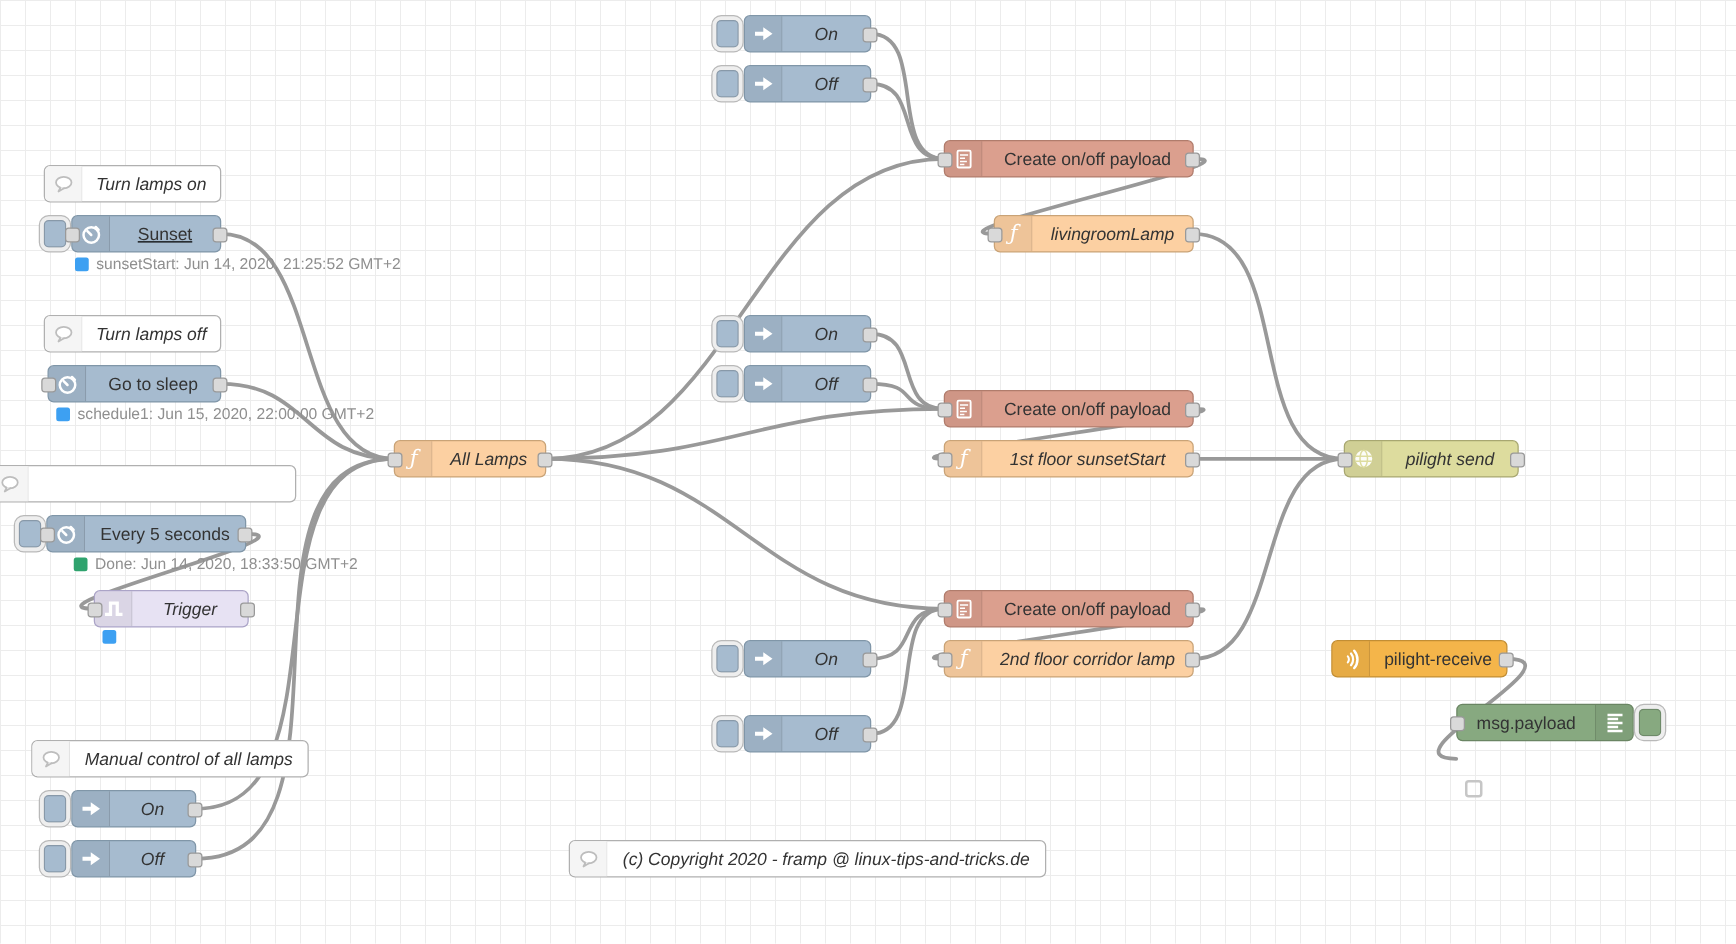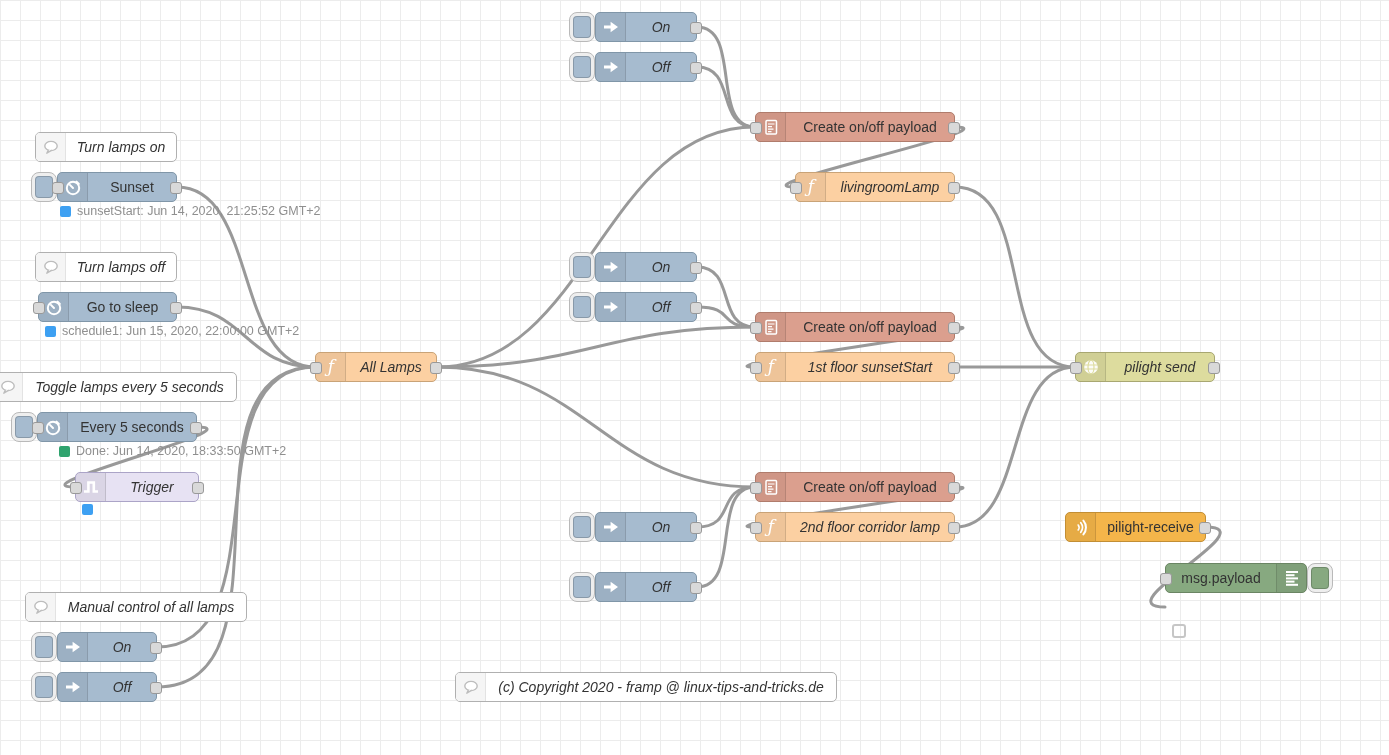--- a/index.html
+++ b/index.html
@@ -77,21 +77,21 @@
     </svg>
 <div class="node comment italic" style="left: 35px; top: 132px; width: 140px; background: rgb(255, 255, 255); border-color: rgb(176, 176, 176);">
       <span class="iconstrip">
         <svg width="20" height="20" viewBox="0 0 20 20">
           <ellipse cx="10" cy="9" rx="6.2" ry="4.6" fill="#fff" stroke="#bdbdbd" stroke-width="1.4"></ellipse>
           <path d="M7.5 12.8 L5.8 16.2 L10.8 13.2" fill="#fff" stroke="#bdbdbd" stroke-width="1.4" stroke-linejoin="round"></path>
         </svg>
       </span>
       <span class="label">Turn lamps on</span>
     </div>
-    <div class="node inject" style="left: 57px; top: 172px; width: 118px; background: rgb(166, 187, 207); border-color: rgb(128, 150, 168);">
+    <div class="node inject" style="left: 57px; top: 172px; width: 118px; background: rgb(166, 187, 207); border-color: rgb(128, 150, 168); text-decoration: underline;">
       <span class="iconstrip">
         <svg width="20" height="20" viewBox="0 0 20 20">
           <circle cx="10" cy="11" r="6.2" fill="none" stroke="#fff" stroke-width="2"></circle>
           <path d="M10 11 L6.9 7.9" stroke="#fff" stroke-width="2" stroke-linecap="round"></path>
           <path d="M13.6 4.6 L15.9 6.9" stroke="#fff" stroke-width="2" stroke-linecap="round"></path>
         </svg>
       </span>
       <span class="label">Sunset</span>
       <span class="port in"></span>
       <span class="port out"></span>
@@ -128,21 +128,20 @@
       <span class="sdot" style="background:#3da0f2"></span>
       <span class="stext">schedule1: Jun 15, 2020, 22:00:00 GMT+2</span>
     </div>
     <div class="node comment italic" style="left: -8px; top: 372px; width: 243px; background: rgb(255, 255, 255); border-color: rgb(176, 176, 176);">
       <span class="iconstrip">
         <svg width="20" height="20" viewBox="0 0 20 20">
           <ellipse cx="10" cy="9" rx="6.2" ry="4.6" fill="#fff" stroke="#bdbdbd" stroke-width="1.4"></ellipse>
           <path d="M7.5 12.8 L5.8 16.2 L10.8 13.2" fill="#fff" stroke="#bdbdbd" stroke-width="1.4" stroke-linejoin="round"></path>
         </svg>
       </span>
-      <span class="label">Toggle lamps every 5 seconds</span>
     </div>
     <div class="node inject" style="left: 37px; top: 412px; width: 158px; background: rgb(166, 187, 207); border-color: rgb(128, 150, 168);">
       <span class="iconstrip">
         <svg width="20" height="20" viewBox="0 0 20 20">
           <circle cx="10" cy="11" r="6.2" fill="none" stroke="#fff" stroke-width="2"></circle>
           <path d="M10 11 L6.9 7.9" stroke="#fff" stroke-width="2" stroke-linecap="round"></path>
           <path d="M13.6 4.6 L15.9 6.9" stroke="#fff" stroke-width="2" stroke-linecap="round"></path>
         </svg>
       </span>
       <span class="label">Every 5 seconds</span>

